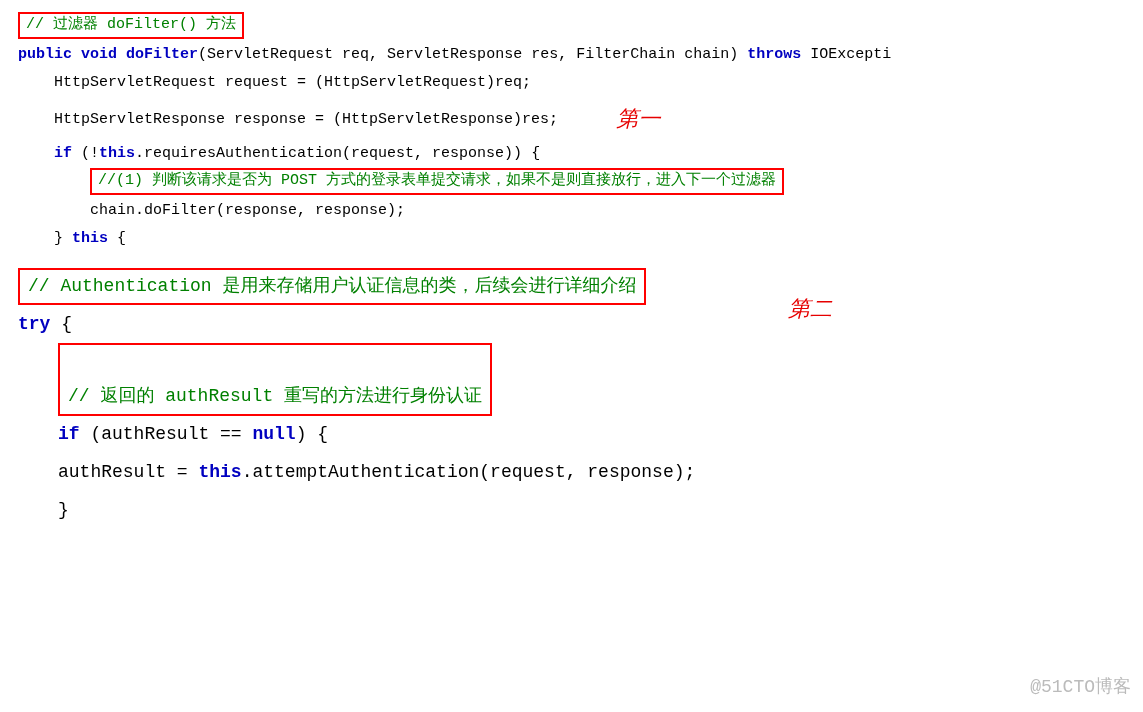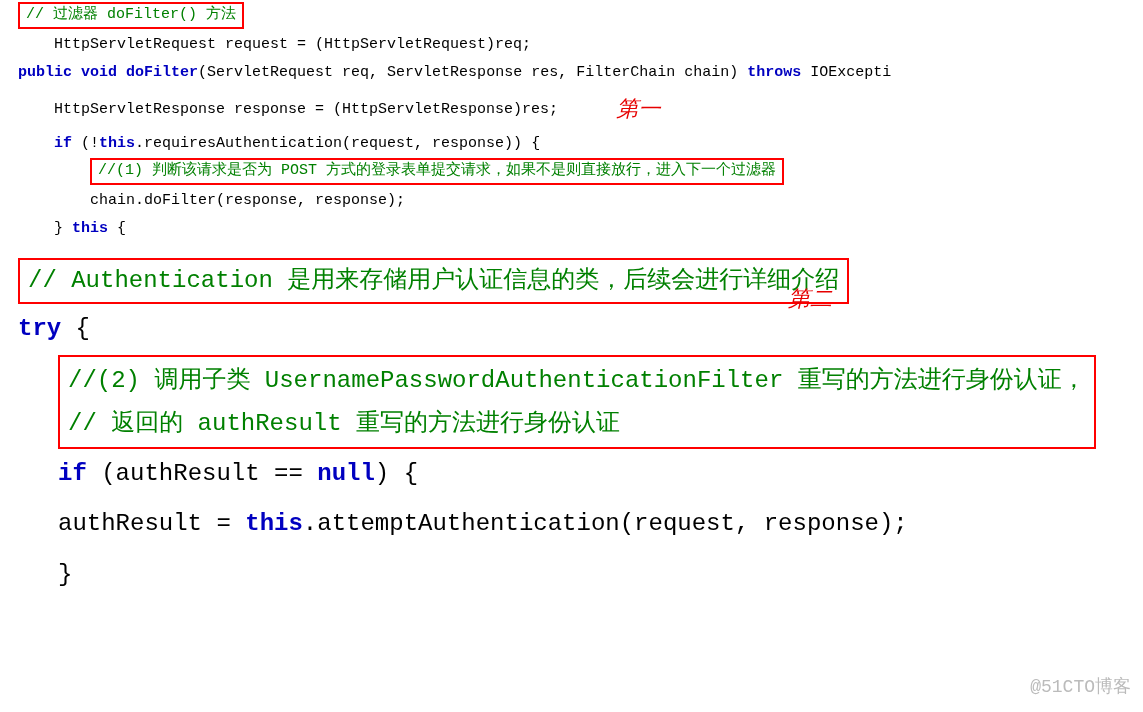--- a/index.html
+++ b/index.html
@@ -36,55 +36,55 @@
     font-style: italic;
   }
   .watermark {
     position: fixed;
     right: 12px;
     bottom: 8px;
     color: #bbb;
     font-size: 18px;
     font-family: Liberation Mono, monospace;
   }
-  .block1 { padding-top: 2px; }
+  .block1 { padding-top: 12px; }
   .block2 {
     padding-left: 18px;
     padding-top: 10px;
     font-size: 18px;
     line-height: 2.1;
   }
-  .block2 .cmt, .block2 .kw, .block2 .id { font-size: 24px; text-align: center; }
+  .block2 .cmt, .block2 .kw, .block2 .id { font-size: 18px; text-align: center; }
   .redbox2 {
     display:inline-block;
     border:2.5px solid #ff0000;
     padding:2px 8px;
     line-height:1.6;
   }
 </style>
 </head>
 <body>
 
 <div class="code-area block1">
   <div>
     <span class="redbox"><span class="cmt">// 过滤器 doFilter() 方法</span></span>
   </div>
-  <div style="padding-left:36px">
-    <span class="id">HttpServletRequest request = (HttpServletRequest)req;</span>
-  </div>
   <div>
     <span class="kw">public</span>
     <span> </span>
     <span class="kw">void</span>
     <span> </span>
     <span class="kw">doFilter</span><span class="id">(ServletRequest req, ServletResponse res, FilterChain chain)</span>
     <span> </span>
     <span class="kw">throws</span>
     <span> </span>
     <span class="id">IOExcepti</span>
+  </div>
+  <div style="padding-left:36px">
+    <span class="id">HttpServletRequest request = (HttpServletRequest)req;</span>
   </div>
   <div style="padding-left:36px">
     <span class="id">HttpServletResponse response = (HttpServletResponse)res;</span>
     <span style="display:inline-block;width:40px"></span>
     <span class="annot">第一</span>
   </div>
   <div style="padding-left:36px">
     <span class="kw">if</span>
     <span> </span><span class="id">(!</span><span class="kw">this</span><span class="id">.requiresAuthentication(request, response)) {</span>
   </div>
@@ -102,21 +102,21 @@
 <div class="code-area block2">
   <div style="position:relative">
     <span class="redbox2"><span class="cmt">// Authentication 是用来存储用户认证信息的类，后续会进行详细介绍</span></span>
     <span class="annot" style="position:absolute; left:770px; top:18px">第二</span>
   </div>
   <div>
     <span class="kw">try</span><span class="id"> {</span>
   </div>
   <div style="padding-left:40px">
     <span class="redbox2" style="line-height:1.8">
-      <span class="cmt">//(2) 调用子类 UsernamePasswordAuthenticationFilter 重写的方法进行身份认证，</span><br>
+      <br>
       <span class="cmt">// 返回的 authResult 重写的方法进行身份认证</span>
     </span>
   </div>
   <div style="padding-left:40px">
     <span class="kw">if</span><span class="id"> (authResult == </span><span class="kw">null</span><span class="id">) {</span>
   </div>
   <div style="padding-left:40px">
     <span class="id">authResult = </span><span class="kw">this</span><span class="id">.attemptAuthentication(request, response);</span>
   </div>
   <div style="padding-left:40px">

